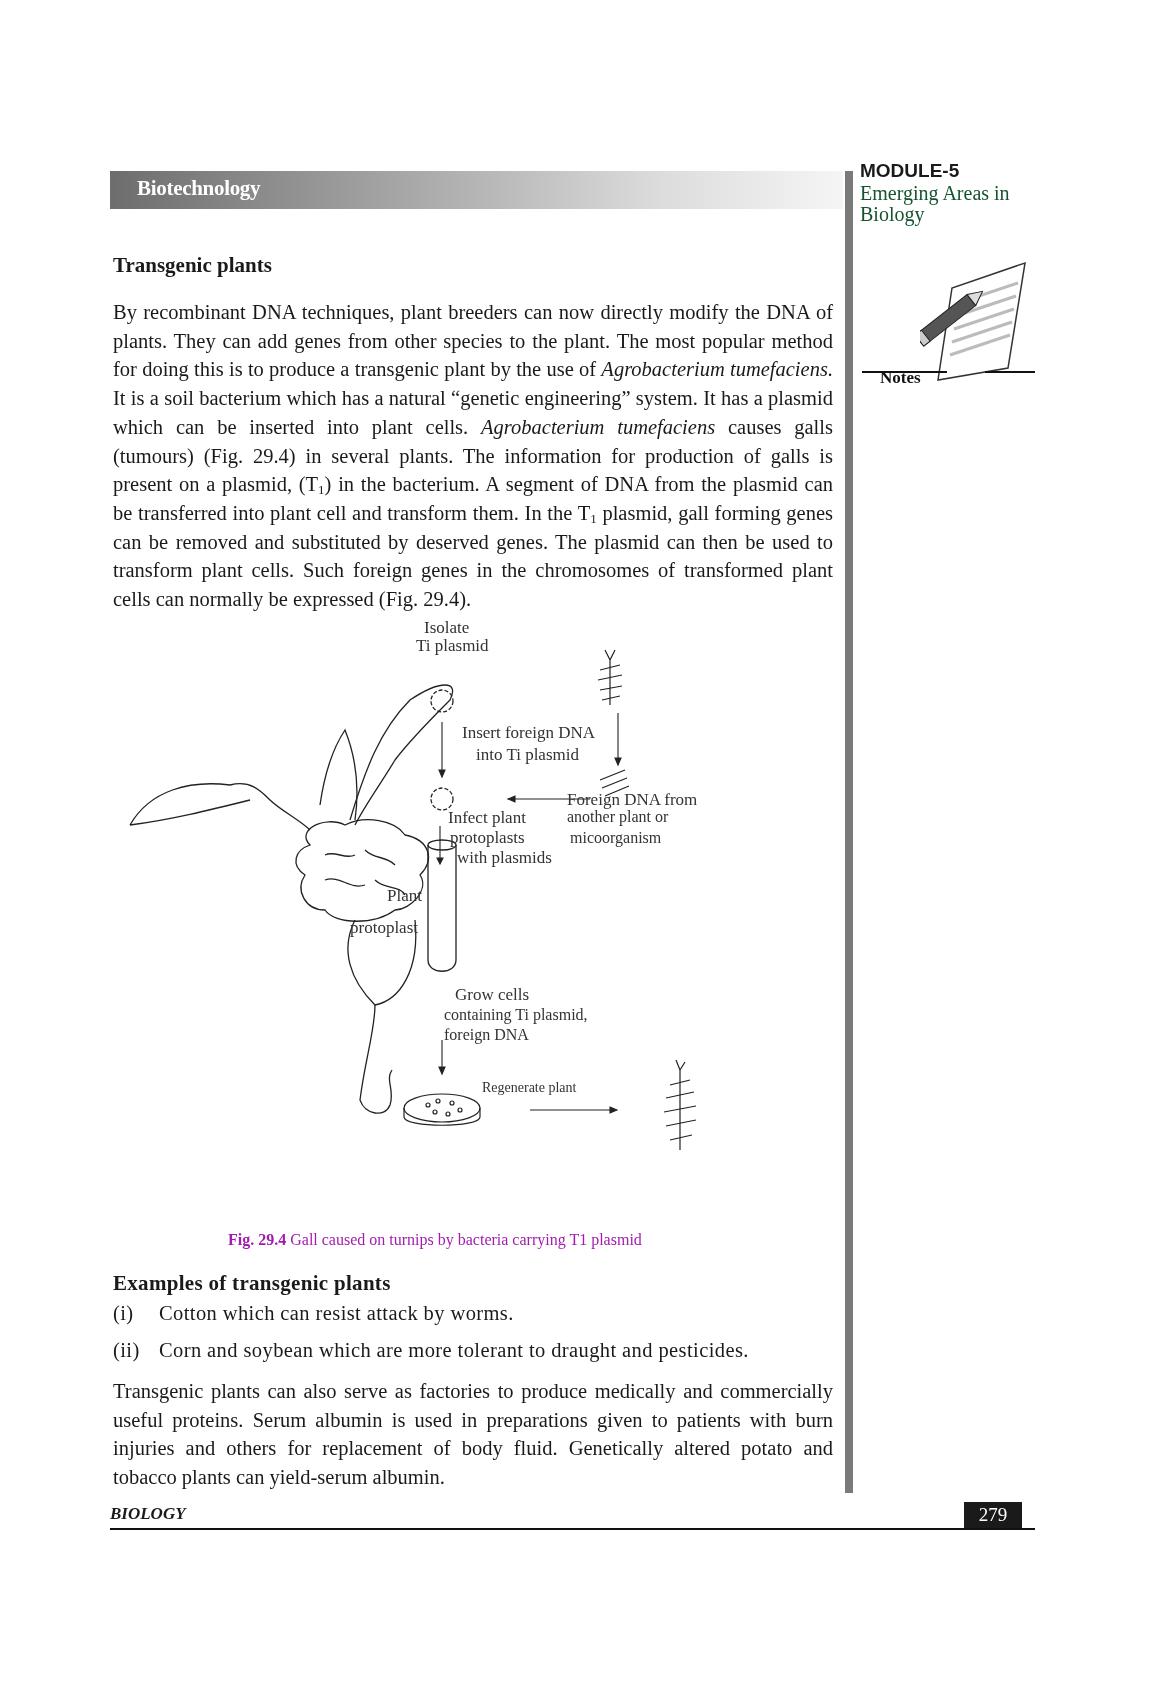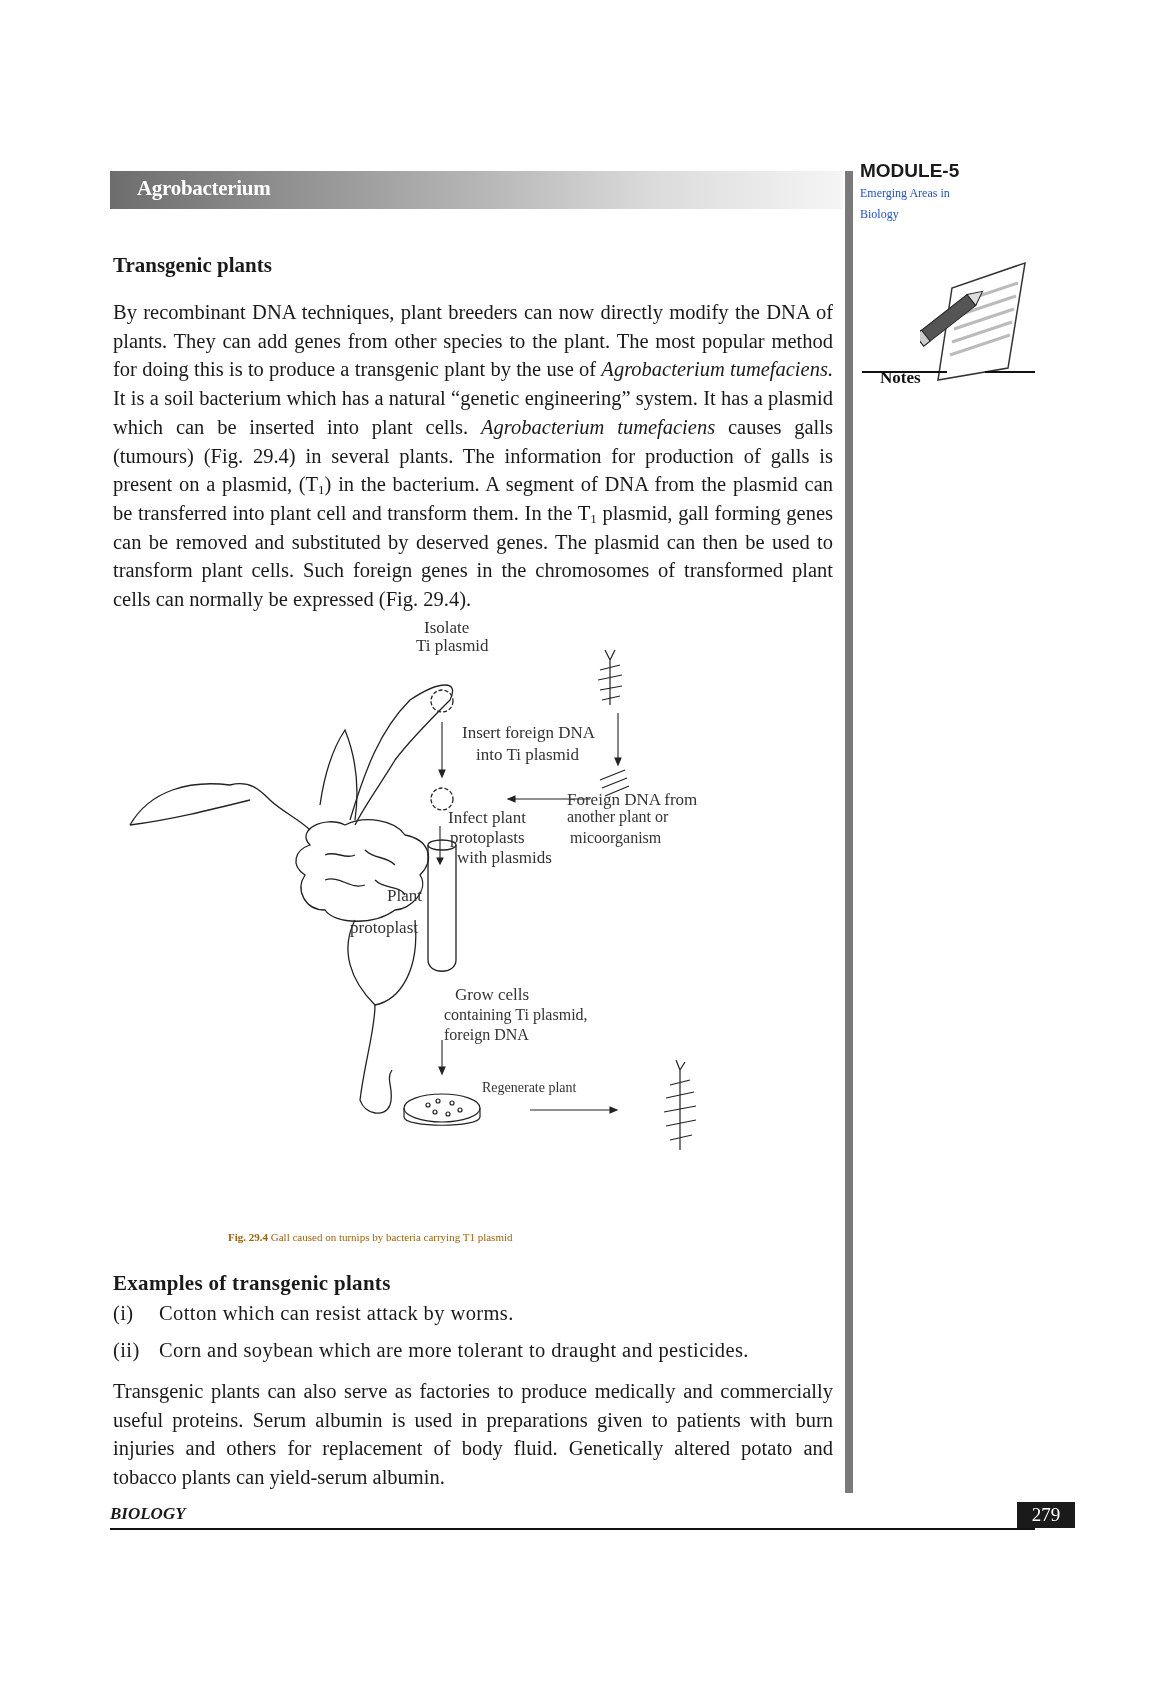--- a/index.html
+++ b/index.html
@@ -8,59 +8,59 @@
 
   .header-bar { position: absolute; left: 110px; top: 171px; width: 733px; height: 38px;
     background: linear-gradient(to right, #6d6d6d 0%, #8a8a8a 20%, #b5b5b5 50%, #dcdcdc 75%, #f5f5f5 100%); }
   .header-bar span { position: absolute; left: 27px; top: 5px; color: #ffffff; font-weight: bold;
     font-size: 21px; font-family: "Liberation Serif", serif; letter-spacing: -0.3px; }
 
   .vbar { position: absolute; left: 845px; top: 171px; width: 8px; height: 1322px; background: #7a7a7a; }
 
   .module { position: absolute; left: 860px; top: 160px; width: 168px; }
   .module .mod-title { font-family: "Liberation Sans", "DejaVu Sans", sans-serif; font-weight: bold; font-size: 19px; color: #1a1a1a; }
-  .module .mod-sub { font-size: 12px; line-height: 20px; color: #1d4ed8; margin-top: 1px; }
+  .module .mod-sub { font-size: 20px; line-height: 20px; color: #14532d; margin-top: 1px; }
 
   .notes-icon { position: absolute; left: 920px; top: 258px; width: 110px; height: 130px; }
   .notes-line-l { position: absolute; left: 862px; top: 371px; width: 85px; height: 2px; background: #111; }
   .notes-line-r { position: absolute; left: 985px; top: 371px; width: 50px; height: 2px; background: #111; }
   .notes-label { position: absolute; left: 880px; top: 368px; font-weight: bold; font-size: 17px; color: #111; text-align: center; }
 
   .section-title { position: absolute; left: 113px; top: 253px; font-weight: bold; font-size: 21px; }
 
   .para { position: absolute; left: 113px; width: 720px; font-size: 20.5px; line-height: 28.7px;
     text-align: justify; }
   .para1 { top: 298px; }
   .para i { }
   .para sub { font-size: 13px; vertical-align: -3px; line-height: 0; }
 
   .figure { position: absolute; left: 110px; top: 620px; width: 730px; height: 560px; }
   .fig-label { position: absolute; font-family: "Liberation Serif", serif; font-size: 17px; color: #333; line-height: 20px; white-space: nowrap; }
 
-  .caption { position: absolute; left: 228px; top: 1231px; font-size: 11px; color: #a16207; }
+  .caption { position: absolute; left: 228px; top: 1231px; font-size: 16px; color: #a21caf; }
   .caption b { font-weight: bold; }
 
   .examples-title { position: absolute; left: 113px; top: 1271px; font-weight: bold; font-size: 21px; letter-spacing: 0.3px; }
   .list-item { position: absolute; left: 113px; font-size: 20.5px; letter-spacing: 0.4px; }
   .list-item .num { display: inline-block; width: 46px; }
   .li1 { top: 1302px; }
   .li2 { top: 1339px; }
 
   .para2 { top: 1377px; }
 
   .footer-label { position: absolute; left: 110px; top: 1504px; font-style: italic; font-weight: bold; font-size: 17px; color: #1a1a1a; }
   .footer-rule { position: absolute; left: 110px; top: 1528px; width: 925px; height: 2px; background: #111; }
-  .page-num { position: absolute; left: 1017px; top: 1502px; width: 58px; height: 26px; background: #1a1a1a; color: #fff;
+  .page-num { position: absolute; left: 964px; top: 1502px; width: 58px; height: 26px; background: #1a1a1a; color: #fff;
     font-size: 19px; text-align: center; line-height: 26px; }
 </style>
 </head>
 <body>
 
 <div class="header-bar">
-  <span>Agrobacterium</span>
+  <span>Biotechnology</span>
 </div>
 
 <div class="vbar"></div>
 
 <div class="module">
   <div class="mod-title">MODULE-5</div>
   <div class="mod-sub">Emerging Areas in</div>
   <div class="mod-sub">Biology</div>
 </div>
 

